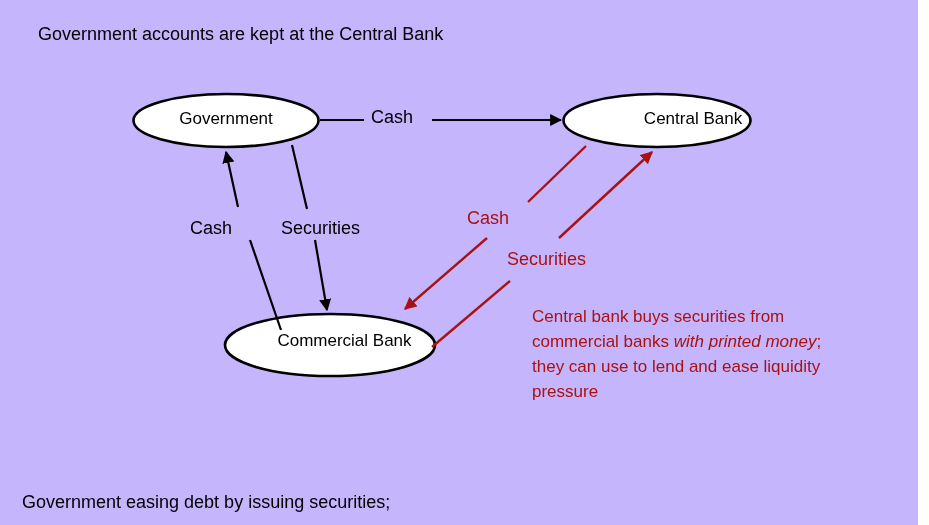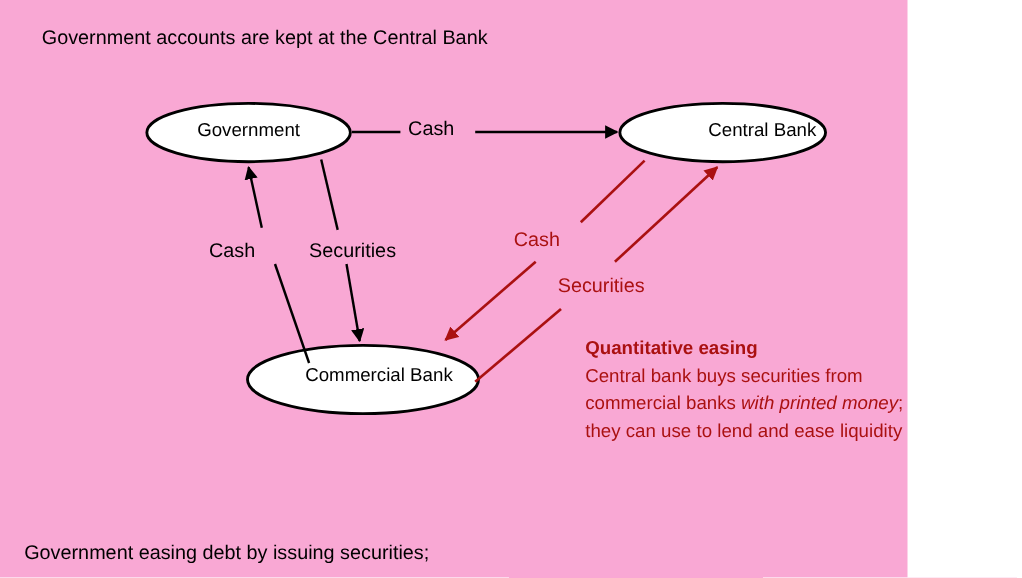--- a/index.html
+++ b/index.html
@@ -7,23 +7,23 @@
     margin: 0;
     padding: 0;
     background: #ffffff;
   }
   body {
     font-family: "Liberation Sans", sans-serif;
     color: #000000;
   }
   #canvas {
     position: relative;
-    width: 825px;
+    width: 918px;
     height: 525px;
-    background: #f9a8d4;
+    background: #c4b5fd;
     overflow: hidden;
   }
   #diagram-svg {
     position: absolute;
     left: 0;
     top: 0;
     width: 929px;
     height: 525px;
   }
   .txt {
@@ -137,24 +137,24 @@
 
   <div class="txt edge-label-black lbl-cash-vertical">Cash</div>
 
   <div class="txt edge-label-black lbl-securities-vert">Securities</div>
 
   <div class="txt edge-label-red lbl-cash-red">Cash</div>
 
   <div class="txt edge-label-red lbl-securities-red">Securities</div>
 
   <div class="qe-block">
-    <span class="qe-heading">Quantitative easing</span>
     <span class="qe-body">Central bank buys securities from</span>
     <span class="qe-body"><span>commercial banks </span><span class="qe-em">with printed money</span><span>;</span></span>
     <span class="qe-body">they can use to lend and ease liquidity</span>
+    <span class="qe-body">pressure</span>
   </div>
 
   <div class="txt footnote">
     <div>Government easing debt by issuing securities;</div>
     
   </div>
 
 </div>
 
 </body></html>

